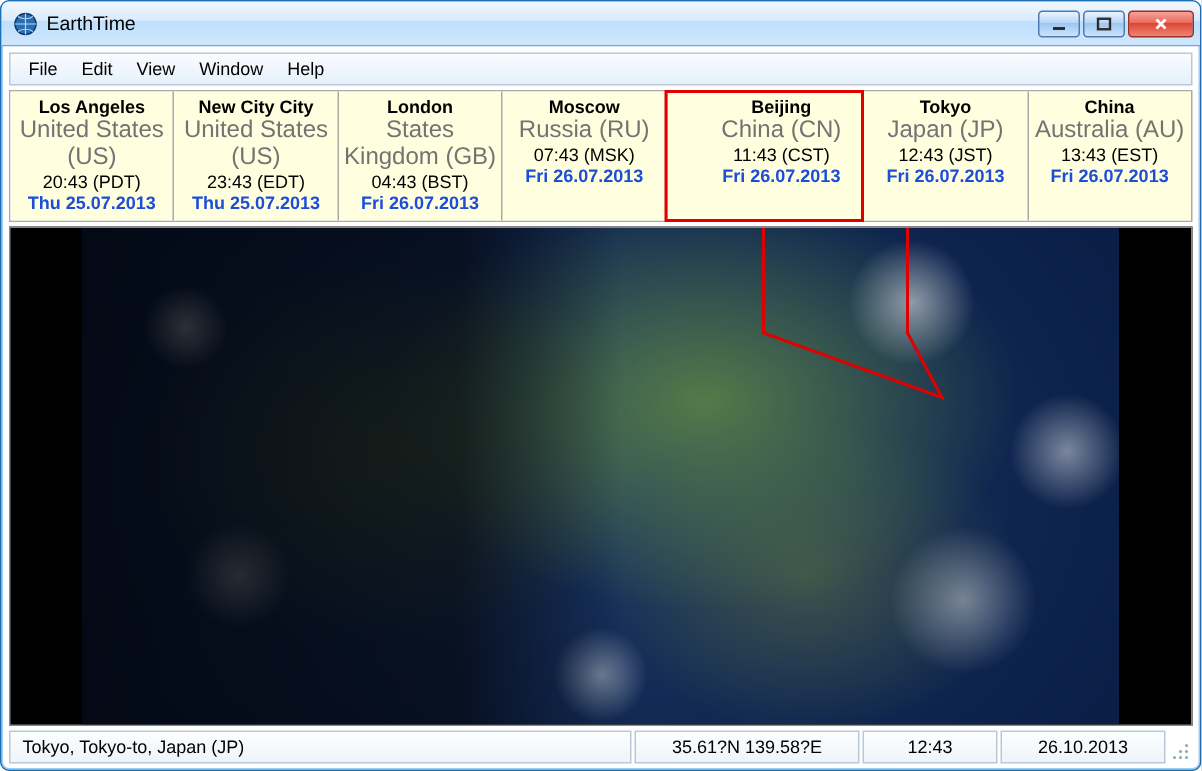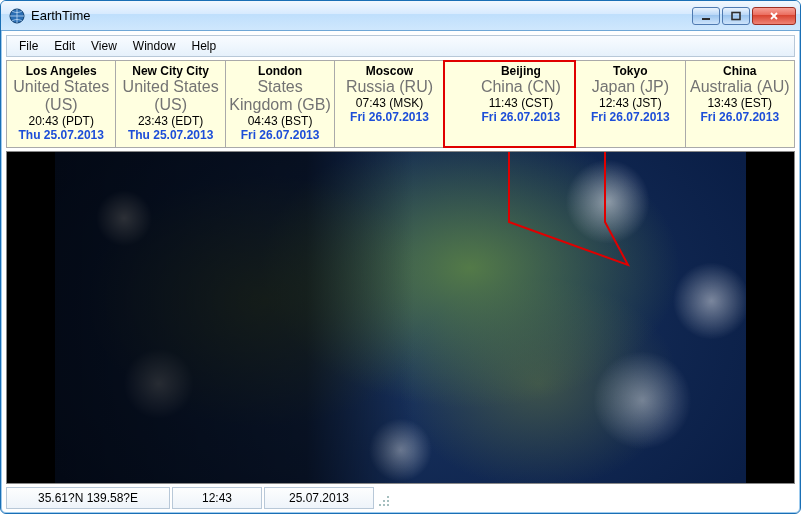--- a/index.html
+++ b/index.html
@@ -125,21 +125,21 @@
   }
   .status-cell {
     border: 1px solid #b8c8d8;
     background: linear-gradient(to bottom,#fdfefe,#eef4fa);
     display:flex; align-items:center;
     padding: 0 8px;
     margin-right: 2px;
     white-space:nowrap;
   }
   .status-cell.loc   { flex: 1 1 auto; }
-  .status-cell.coord { width: 164px; justify-content:center;}
+  .status-cell.coord { width: 150px; justify-content:center;}
   .status-cell.time  { width: 90px;  justify-content:center;}
   .status-cell.date  { width: 110px; justify-content:center;}
   .grip {
     width: 16px;
     display:flex; align-items:flex-end; justify-content:flex-end;
     padding: 0 2px 2px 0;
   }
   .grip svg { width:12px; height:12px; }
 </style>
 </head>
@@ -230,23 +230,24 @@
   <div class="map-area">
     <div class="map-inner"></div>
     <div class="callout" style="left:495px; top:-2px;">
       <svg width="180" height="150">
         <polyline points="7,2 7,72 126,115 103,72 103,2" fill="none" stroke="#e00000" stroke-width="2"></polyline>
       </svg>
     </div>
   </div>
 
   <div class="statusbar">
+    <div class="status-cell loc">Tokyo, Tokyo-to, Japan (JP)</div>
     <div class="status-cell coord">35.61?N  139.58?E</div>
     <div class="status-cell time">12:43</div>
-    <div class="status-cell date">25.07.2013</div>
+    <div class="status-cell date">26.10.2013</div>
     <div class="grip">
       <svg viewBox="0 0 12 12">
         <circle cx="10" cy="2" r="1" fill="#8aa"></circle>
           <circle cx="6" cy="6" r="1" fill="#8aa"></circle>
         <circle cx="10" cy="6" r="1" fill="#8aa"></circle>
           <circle cx="2" cy="10" r="1" fill="#8aa"></circle>
         <circle cx="6" cy="10" r="1" fill="#8aa"></circle>
           <circle cx="10" cy="10" r="1" fill="#8aa"></circle>
       </svg>
     </div>

